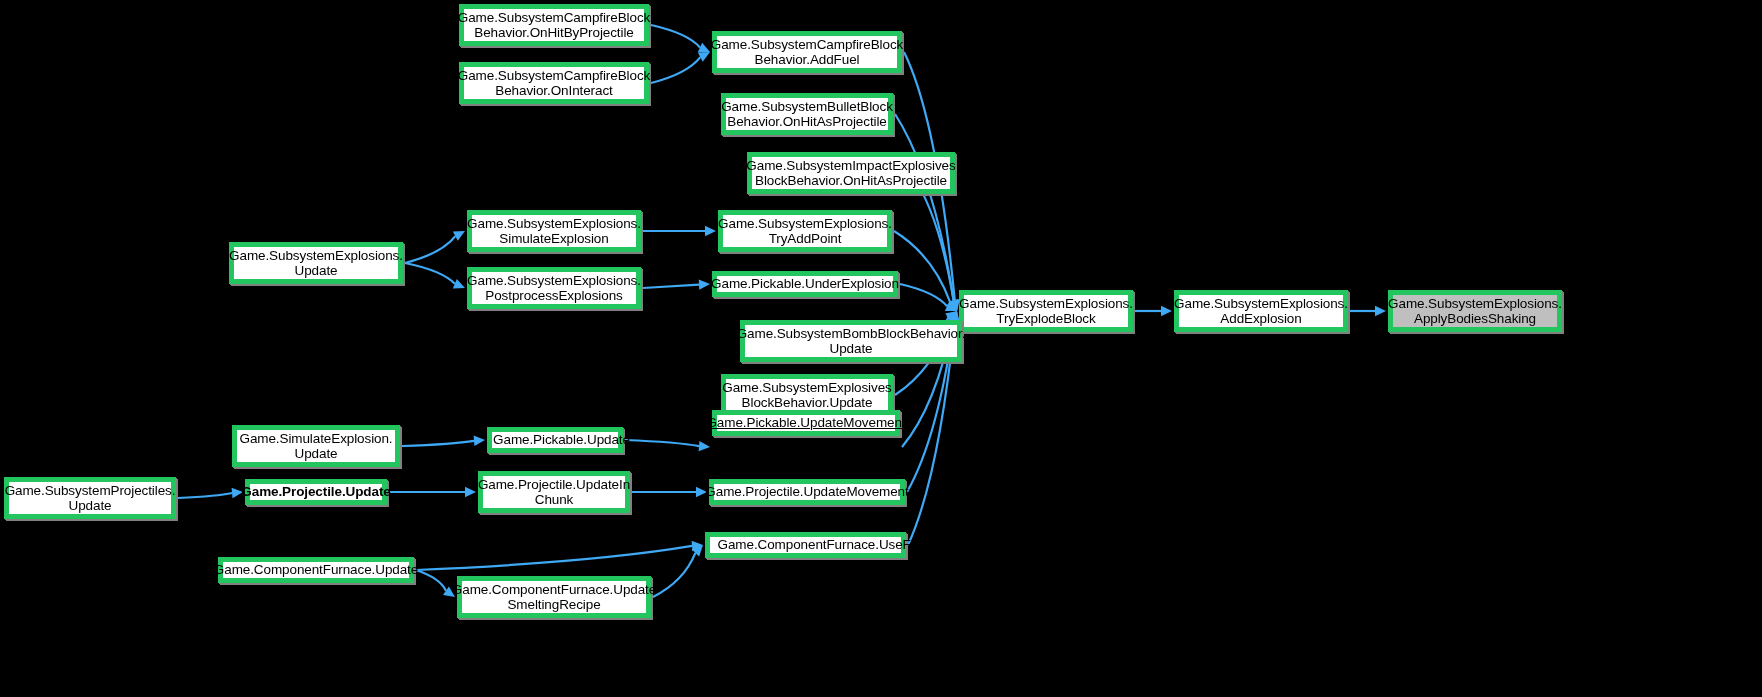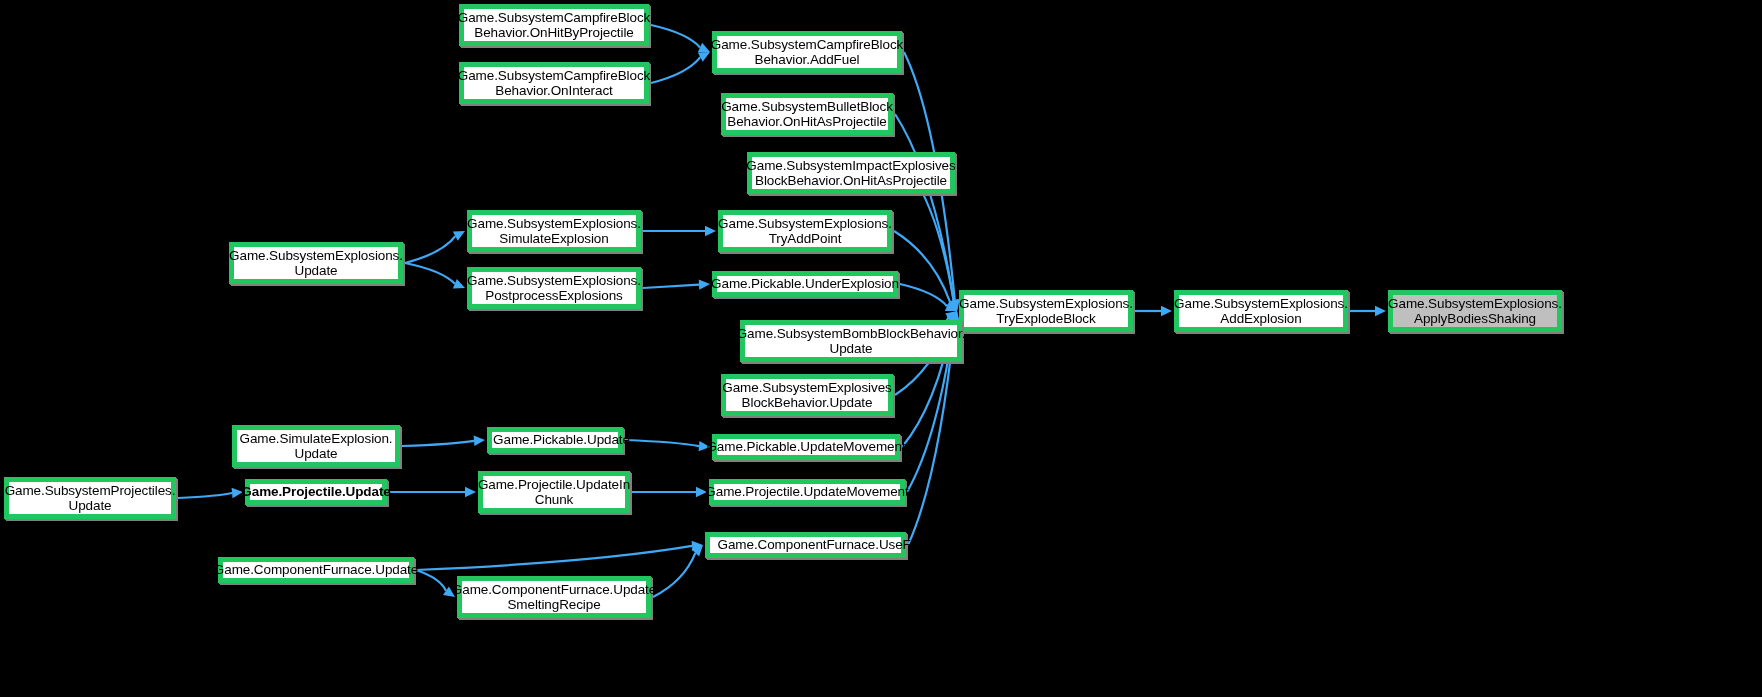--- a/index.html
+++ b/index.html
@@ -181,21 +181,21 @@
 AddExplosion</div>
     <div class="node current" style="left: 1388px; top: 290px; width: 174px; height: 42px; background: rgb(191, 191, 191);">Game.SubsystemExplosions.
 ApplyBodiesShaking</div>
     <div class="node" style="left: 694px; top: 320px; width: 222px; height: 42px; margin-left: 46px;">Game.SubsystemBombBlockBehavior.
 Update</div>
     <div class="node" style="left: 721px; top: 374px; width: 172px; height: 42px;">Game.SubsystemExplosives
 BlockBehavior.Update</div>
     <div class="node" style="left: 232px; top: 425px; width: 168px; height: 42px;">Game.SimulateExplosion.
 Update</div>
     <div class="node" style="left: 487px; top: 427px; width: 136px; height: 26px; padding-left: 16px;">Game.Pickable.Update</div>
-    <div class="node" style="left: 712px; top: 434px; width: 188px; height: 26px;">Game.Pickable.UpdateMovement</div>
+    <div class="node" style="left: 712px; top: 410px; width: 188px; height: 26px; text-decoration: underline;">Game.Pickable.UpdateMovement</div>
     <div class="node" style="left: 4px; top: 477px; width: 172px; height: 42px;">Game.SubsystemProjectiles.
 Update</div>
     <div class="node" style="left: 245px; top: 479px; width: 142px; height: 26px; font-weight: bold;">Game.Projectile.Update</div>
     <div class="node" style="left: 478px; top: 471px; width: 152px; height: 42px;">Game.Projectile.UpdateIn
 Chunk</div>
     <div class="node" style="left: 709px; top: 479px; width: 196px; height: 26px;">Game.Projectile.UpdateMovement</div>
     <div class="node" style="left: 705px; top: 532px; width: 201px; height: 26px; padding-left: 38px;">Game.ComponentFurnace.UseFuel</div>
     <div class="node" style="left: 218px; top: 557px; width: 196px; height: 26px;">Game.ComponentFurnace.Update</div>
     <div class="node" style="left: 457px; top: 576px; width: 194px; height: 42px;">Game.ComponentFurnace.Update
 SmeltingRecipe</div>

